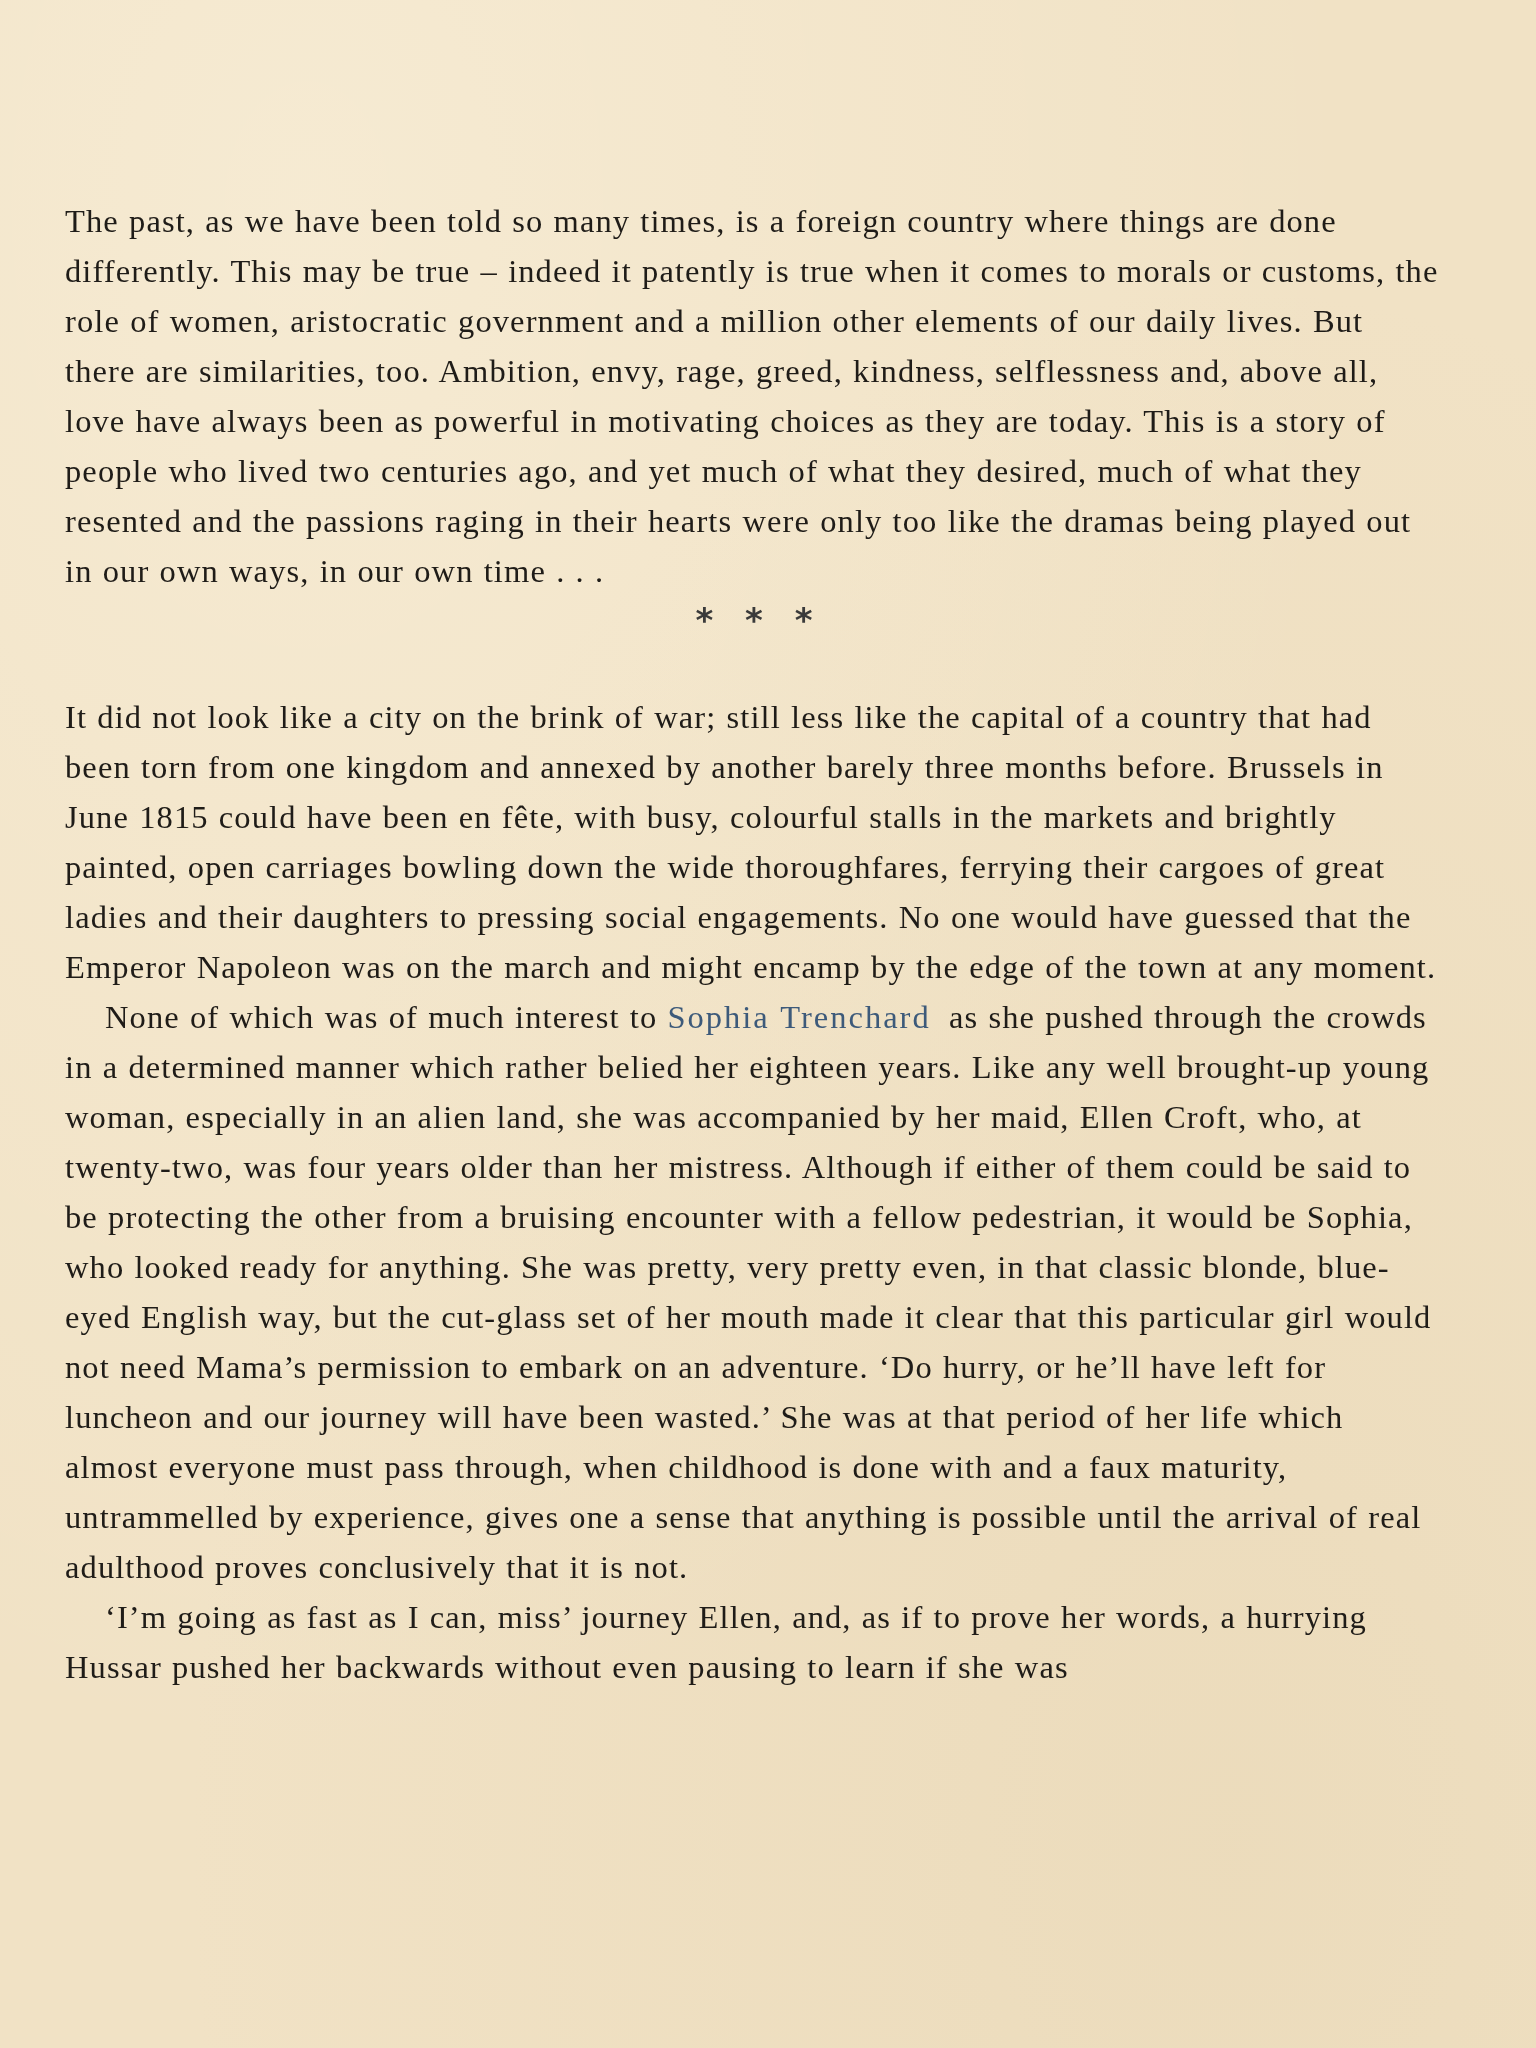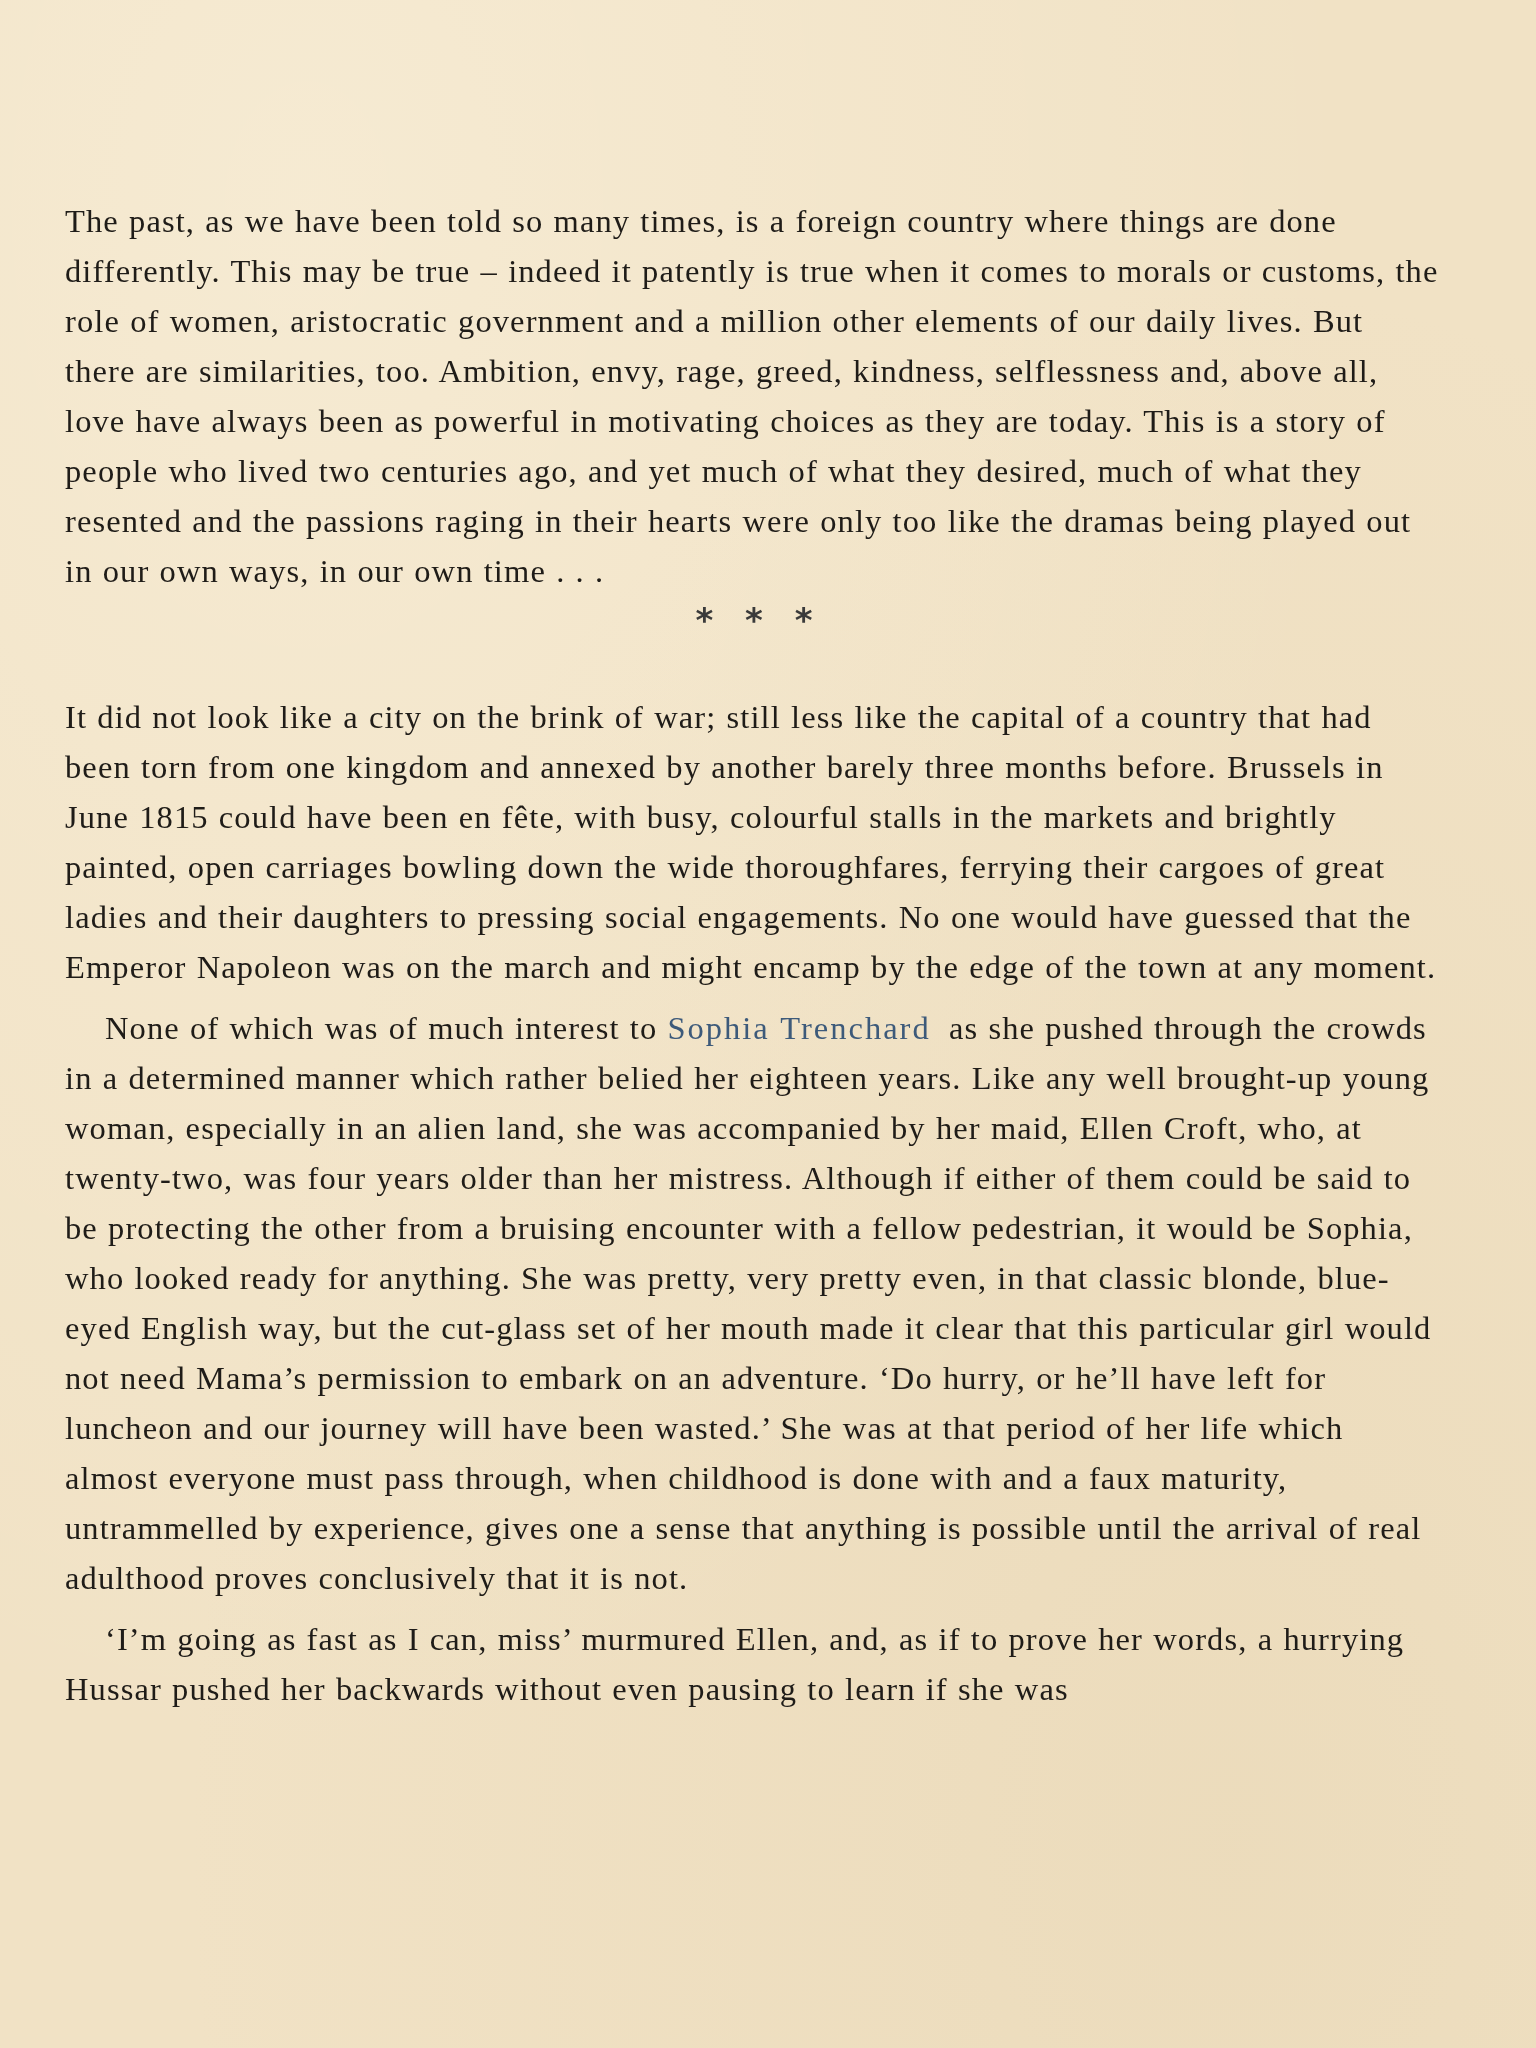--- a/index.html
+++ b/index.html
@@ -27,21 +27,20 @@
     .para {
       margin: 0;
       font-size: 32.5px;
       line-height: 50px;
       letter-spacing: 1.1px;
       word-spacing: 1px;
       text-align: left;
     }
     .para.indent {
       text-indent: 40px;
-      margin-top: 11px;
     }
     .separator {
       text-align: center;
       font-family: "DejaVu Sans", sans-serif;
       font-weight: bold;
       font-size: 34px;
       line-height: 40px;
       color: #3a3a3a;
       letter-spacing: 10px;
       margin: 4px 0 52px 0;
@@ -59,14 +58,14 @@
 
 <div class="page">
   <p class="para">The past, as we have been told so many times, is a foreign country where things are done differently. This may be true – indeed it patently is true when it comes to morals or customs, the role of women, aristocratic government and a million other elements of our daily lives. But there are similarities, too. Ambition, envy, rage, greed, kindness, selflessness and, above all, love have always been as powerful in motivating choices as they are today. This is a story of people who lived two centuries ago, and yet much of what they desired, much of what they resented and the passions raging in their hearts were only too like the dramas being played out in our own ways, in our own time . . .</p>
 
   <div class="separator">* * *</div>
 
   <p class="para">It did not look like a city on the brink of war; still less like the capital of a country that had been torn from one kingdom and annexed by another barely three months before. Brussels in June 1815 could have been en fête, with busy, colourful stalls in the markets and brightly painted, open carriages bowling down the wide thoroughfares, ferrying their cargoes of great ladies and their daughters to pressing social engagements. No one would have guessed that the Emperor Napoleon was on the march and might encamp by the edge of the town at any moment.</p>
 
   <p class="para indent"><span>None of which was of much interest to </span><span class="name-link">Sophia Trenchard</span><span> as she pushed through the crowds in a determined manner which rather belied her eighteen years. Like any well brought-up young woman, especially in an alien land, she was accompanied by her maid, Ellen Croft, who, at twenty-two, was four years older than her mistress. Although if either of them could be said to be protecting the other from a bruising encounter with a fellow pedestrian, it would be Sophia, who looked ready for anything. She was pretty, very pretty even, in that classic blonde, blue-eyed English way, but the cut-glass set of her mouth made it clear that this particular girl would not need Mama’s permission to embark on an adventure. ‘Do hurry, or he’ll have left for luncheon and our journey will have been wasted.’ She was at that period of her life which almost everyone must pass through, when childhood is done with and a faux maturity, untrammelled by experience, gives one a sense that anything is possible until the arrival of real adulthood proves conclusively that it is not.</span></p>
 
-  <p class="para indent">‘I’m going as fast as I can, miss’ murmured Ellen, and, as if to prove her words, a hurrying Hussar pushed her backwards without even pausing to learn if she was</p>
+  <p class="para indent">‘I’m going as fast as I can, miss’ journey Ellen, and, as if to prove her words, a hurrying Hussar pushed her backwards without even pausing to learn if she was</p>
 </div>
 
 </body></html>

